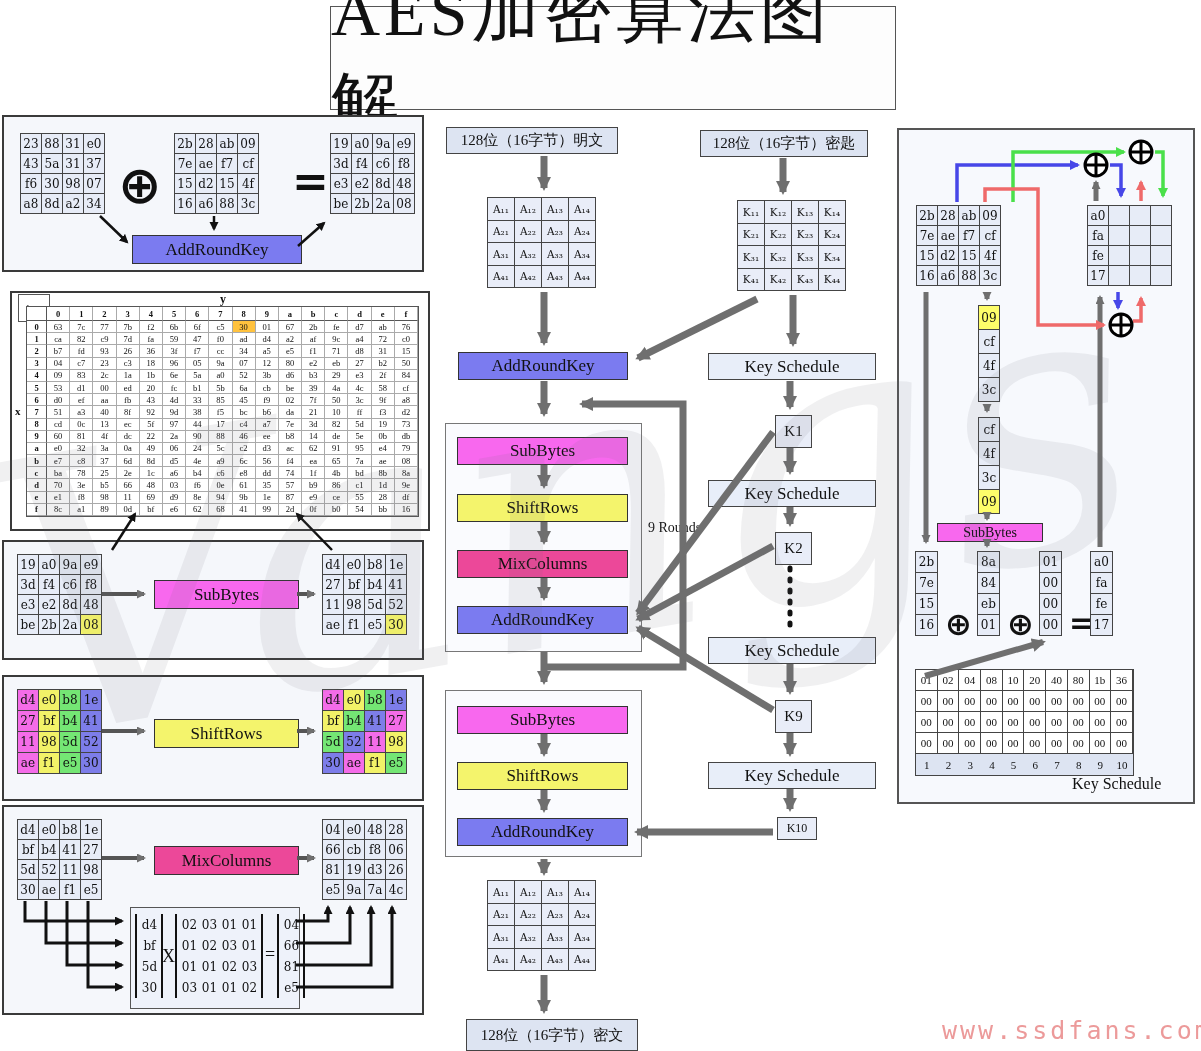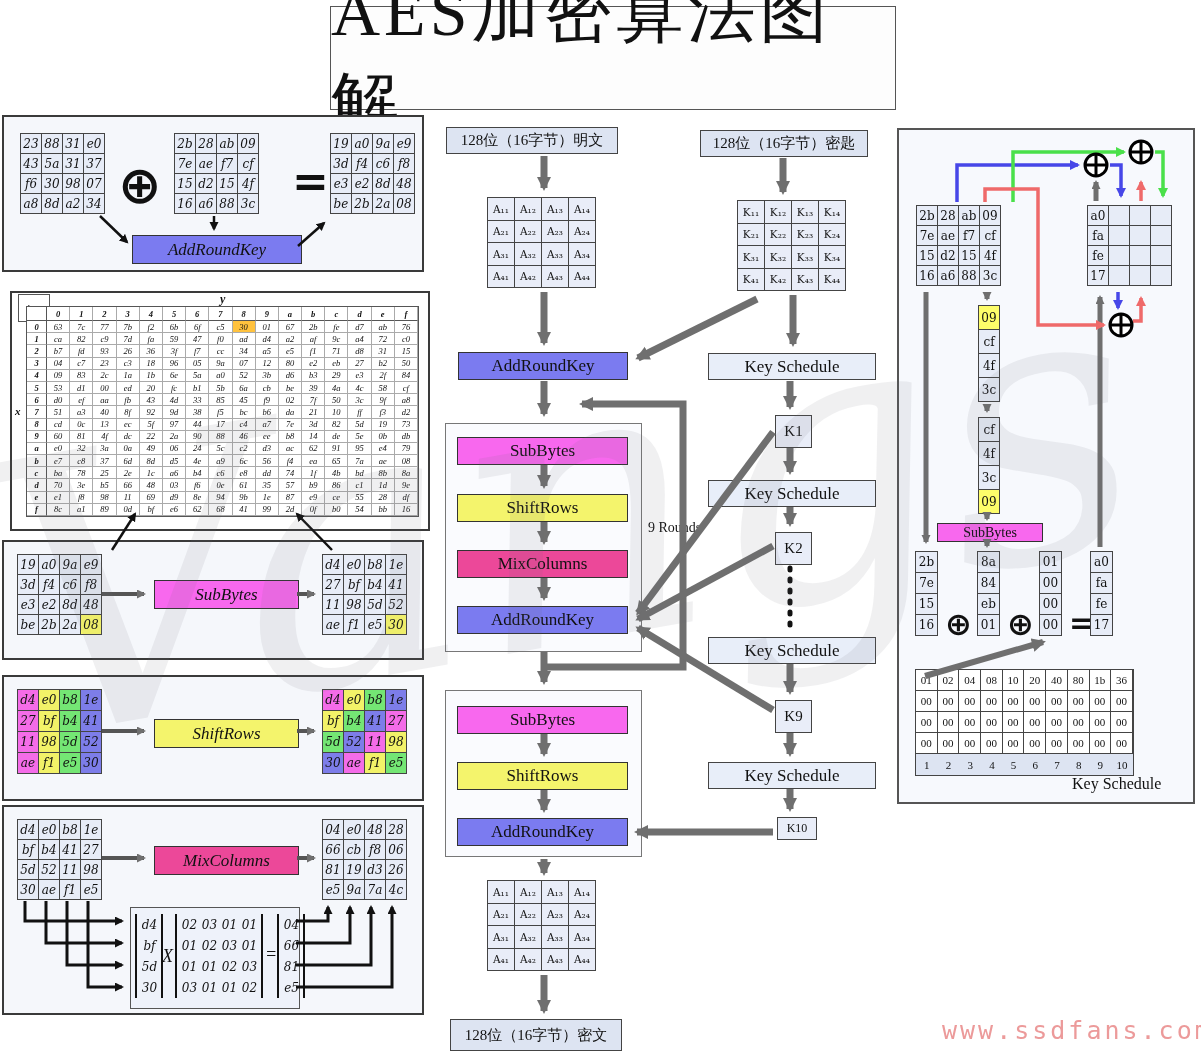--- a/index.html
+++ b/index.html
@@ -1,19 +1,19 @@
 <!DOCTYPE html>
 <html><head>
 <meta charset="utf-8">
 <style>
   html,body{margin:0;padding:0;background:#fff;}
   .stage{position:relative;width:1201px;height:1051px;background:#fff;overflow:hidden;
          font-family:"Liberation Serif","DejaVu Serif",serif;color:#111;}
   .abs{position:absolute;}
-  .panel{position:absolute;background:#f5f7fb;border:2px solid #3a3a3a;box-sizing:border-box;font-style:italic;}
+  .panel{position:absolute;background:#f5f7fb;border:2px solid #3a3a3a;box-sizing:border-box;}
   .rpanel{position:absolute;background:#f7f9fd;border:2px solid #555;box-sizing:border-box;}
   .title-box{position:absolute;left:330px;top:6px;width:564px;height:102px;border:1px solid #555;
              background:#fdfdfd;display:flex;align-items:center;justify-content:center;}
   .title-box span{font-size:68px;letter-spacing:4px;}
   
   .mx{position:absolute;}
   .mrow{display:flex;}
   .mcell{box-sizing:border-box;border:1px solid #444;margin-right:-1px;margin-bottom:-1px;
          background:#e7ecf7;display:flex;align-items:center;justify-content:center;
          font-family:"DejaVu Serif","DejaVu Sans",serif;}
@@ -778,21 +778,21 @@
         <div class="mcell">A₃₃</div>
         <div class="mcell">A₃₄</div>
       </div>
       <div class="mrow">
         <div class="mcell">A₄₁</div>
         <div class="mcell">A₄₂</div>
         <div class="mcell">A₄₃</div>
         <div class="mcell">A₄₄</div>
       </div>
     </div>
-  <div class="cnbox" style="left:450px;top:1019px;width:172px;height:32px;">128位（16字节）密文</div>
+  <div class="cnbox" style="left:466px;top:1019px;width:172px;height:32px;">128位（16字节）密文</div>
 
   <div class="cnbox" style="left:700px;top:130px;width:168px;height:27px;">128位（16字节）密匙</div>
   <div class="mx mx-state" style="left:737px;top:200px;">
       <div class="mrow">
         <div class="mcell">K₁₁</div>
         <div class="mcell">K₁₂</div>
         <div class="mcell">K₁₃</div>
         <div class="mcell">K₁₄</div>
       </div>
       <div class="mrow">

